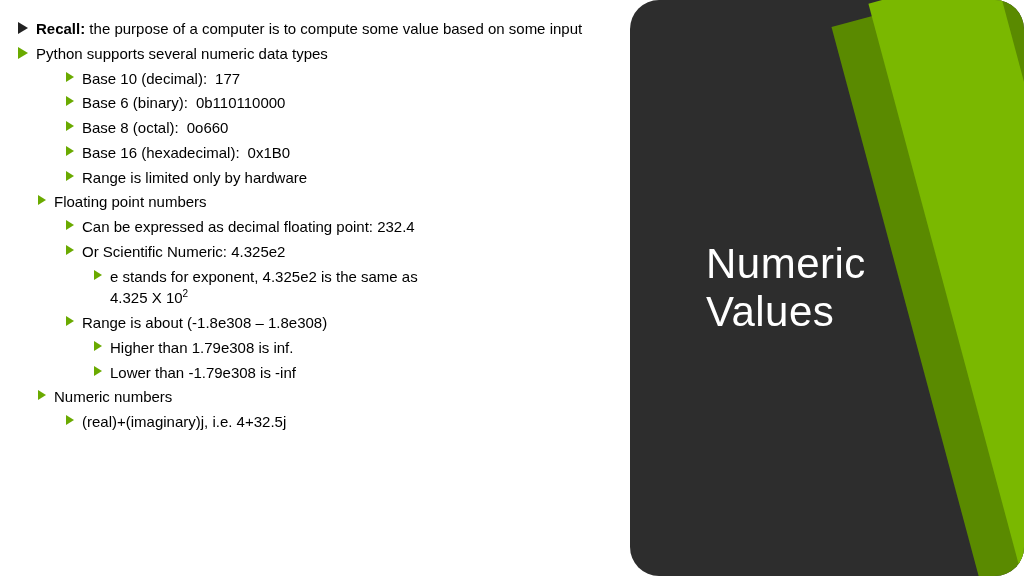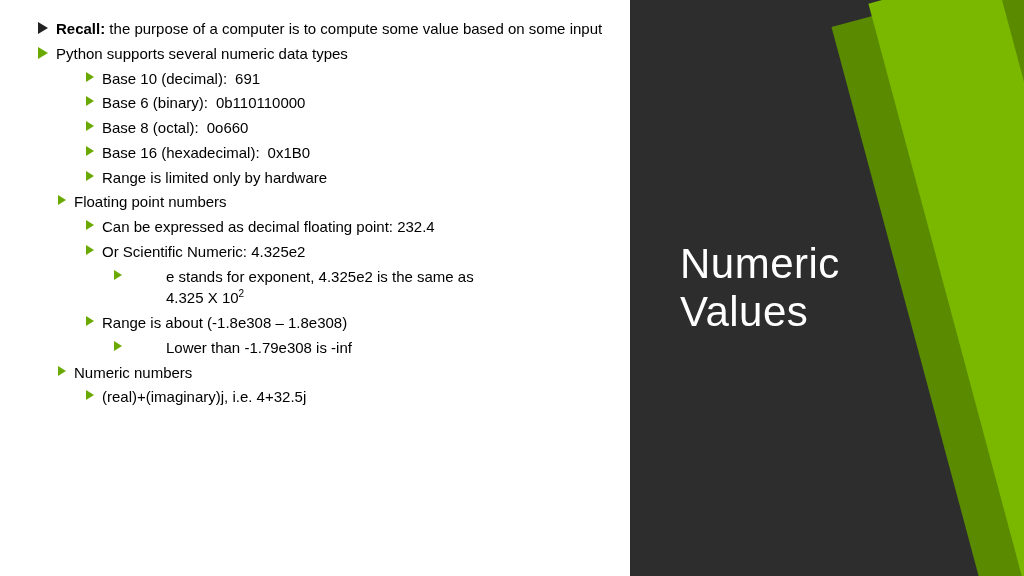--- a/index.html
+++ b/index.html
@@ -9,34 +9,35 @@
       height: 576px;
       font-family: 'Segoe UI', Arial, sans-serif;
       display: flex;
       overflow: hidden;
     }
 
     .left-panel {
       width: 630px;
       height: 576px;
       background: #ffffff;
-      padding: 18px 20px 10px 38px;
+      padding: 18px 20px 10px 18px;
       overflow: hidden;
     }
 
     .right-panel {
       width: 394px;
       height: 576px;
       background: #2d2d2d;
       position: relative;
       display: flex;
       align-items: center;
       justify-content: flex-start;
-      padding-left: 50px;
+      padding-left: 76px;
       overflow: hidden;
+      border-radius: 29px;
     }
 
     
     .right-panel::before {
       content: '';
       position: absolute;
       top: -30px;
       right: -20px;
       width: 220px;
       height: 650px;
@@ -110,21 +111,21 @@
     }
 
     .bold {
       font-weight: bold;
     }
 
     
     .level-0 { padding-left: 0px; }
     .level-1 { padding-left: 20px; }
     .level-2 { padding-left: 48px; }
-    .level-3 { padding-left: 76px; gap: 36px; }
+    .level-3 { padding-left: 76px; }
 
     .code-val {
       display: inline-block;
       margin-left: 8px;
     }
 
     sup {
       font-size: 10px;
       vertical-align: super;
     }
@@ -144,21 +145,21 @@
 
     <li class="level-0">
       <span class="arrow"></span>
       <span class="item-text">Python supports several numeric data types</span>
     </li>
 
 
     <li class="level-2">
       <span class="arrow arrow-sm"></span>
       <span class="item-text">
-        <span>Base 10 (decimal):</span><span class="code-val">691</span>
+        <span>Base 10 (decimal):</span><span class="code-val">177</span>
       </span>
     </li>
 
     <li class="level-2">
       <span class="arrow arrow-sm"></span>
       <span class="item-text">
         <span>Base 6 (binary):</span><span class="code-val">0b110110000</span>
       </span>
     </li>
 
@@ -202,20 +203,24 @@
         <span>e stands for exponent, 4.325e2 is the same as</span><br>
         <span>4.325 X 10</span><sup>2</sup>
       </span>
     </li>
 
     <li class="level-2">
       <span class="arrow arrow-sm"></span>
       <span class="item-text">Range is about  (-1.8e308 – 1.8e308)</span>
     </li>
 
+    <li class="level-3">
+      <span class="arrow arrow-sm"></span>
+      <span class="item-text">Higher than 1.79e308 is inf.</span>
+    </li>
 
     <li class="level-3">
       <span class="arrow arrow-sm"></span>
       <span class="item-text">Lower than -1.79e308 is -inf</span>
     </li>
 
     <li class="level-1">
       <span class="arrow arrow-sm"></span>
       <span class="item-text">Numeric numbers</span>
     </li>

